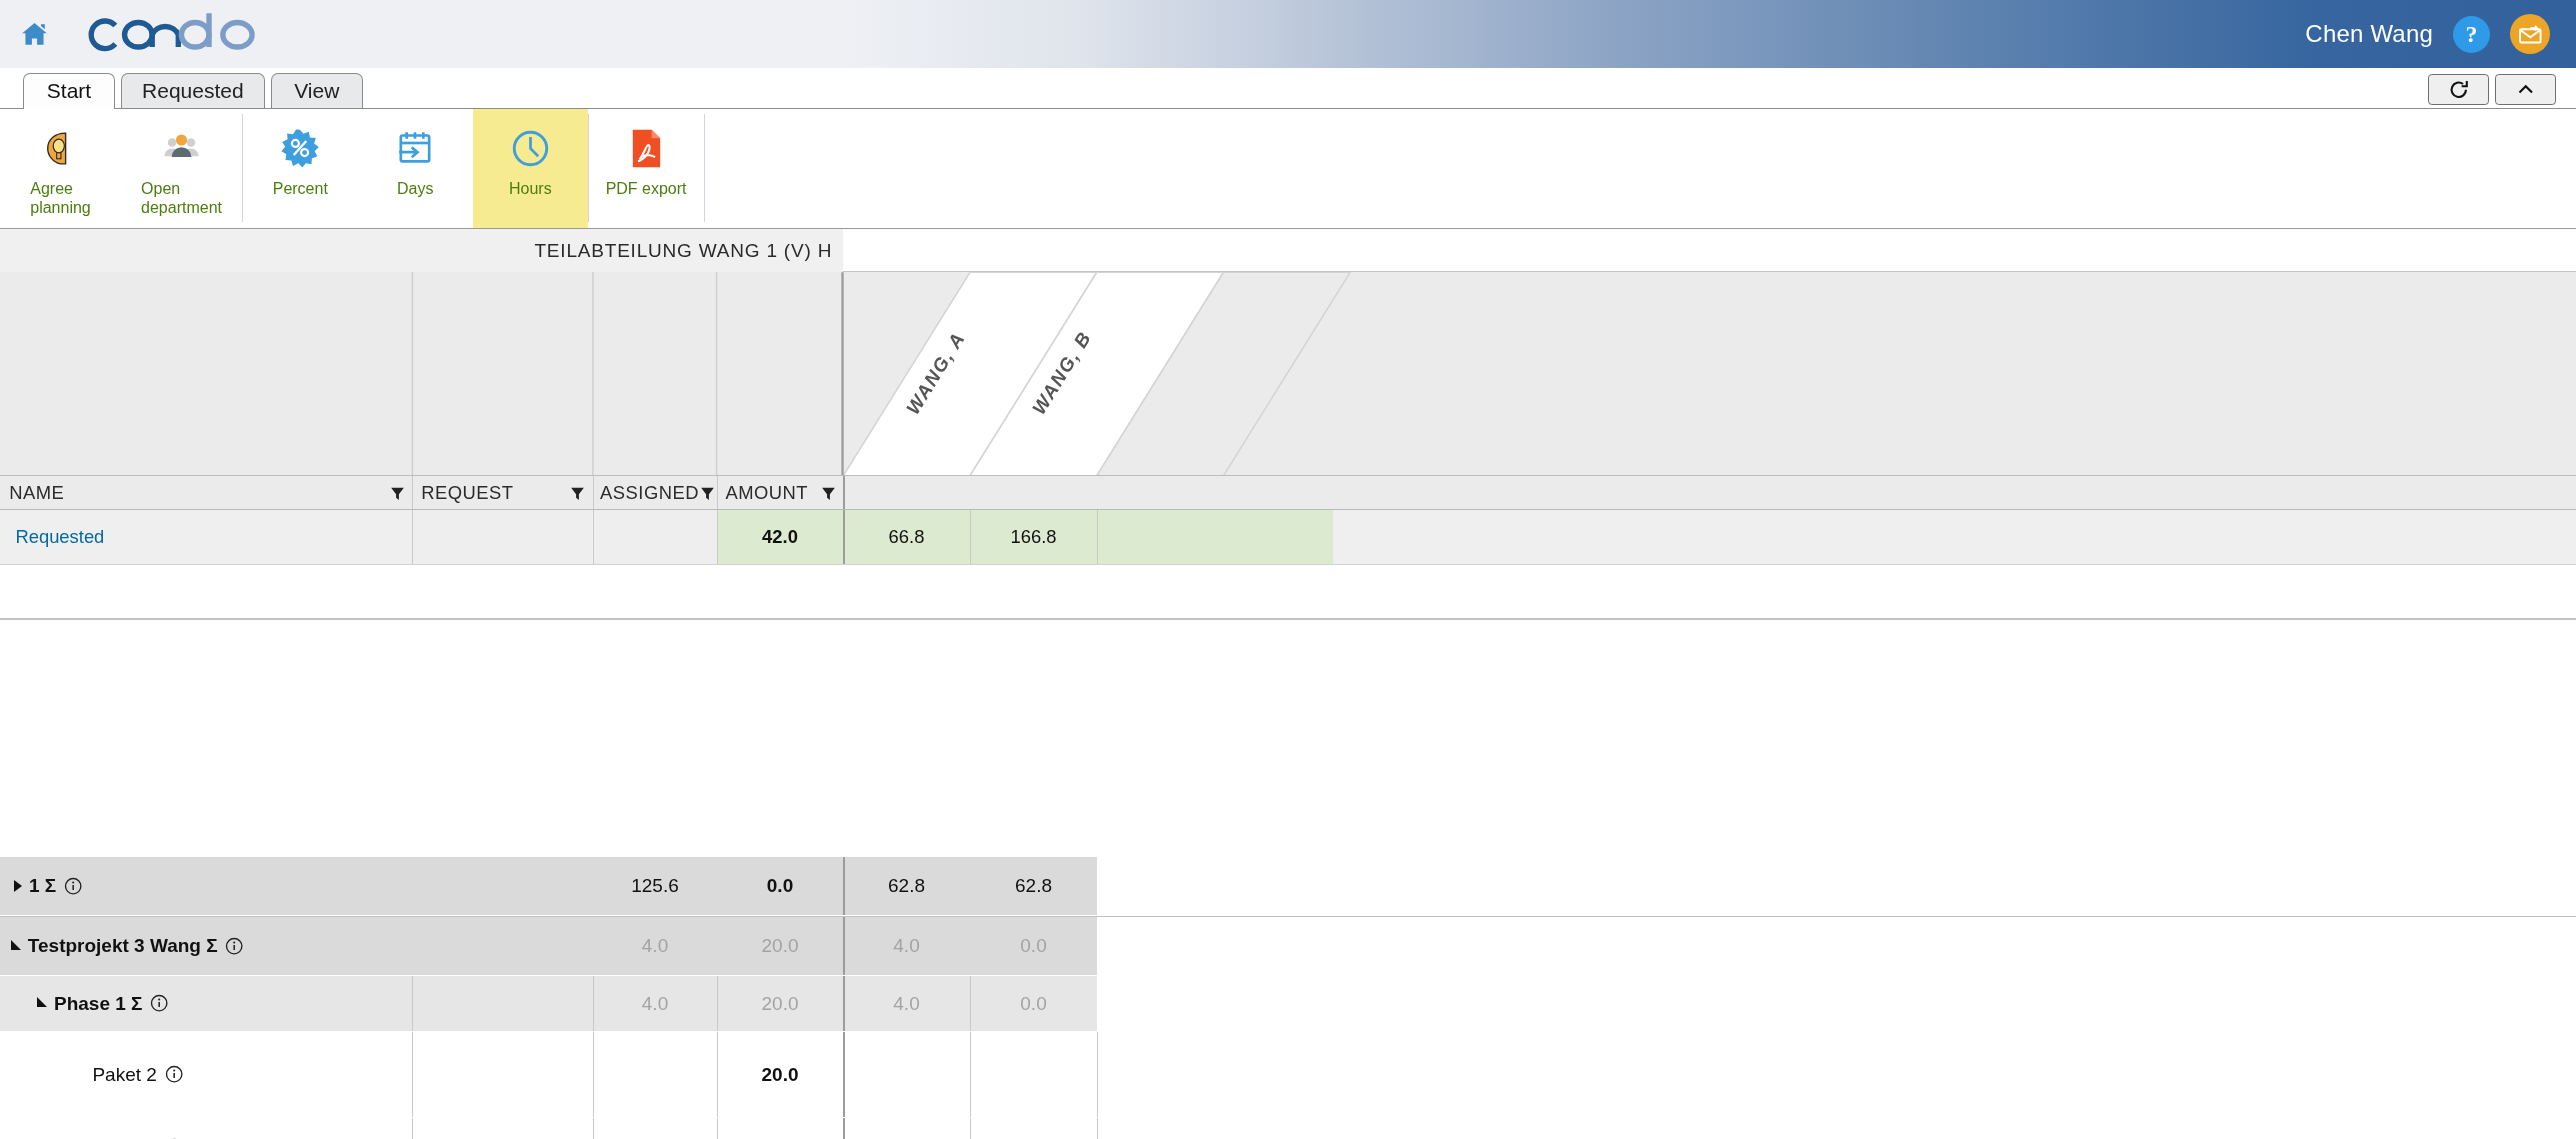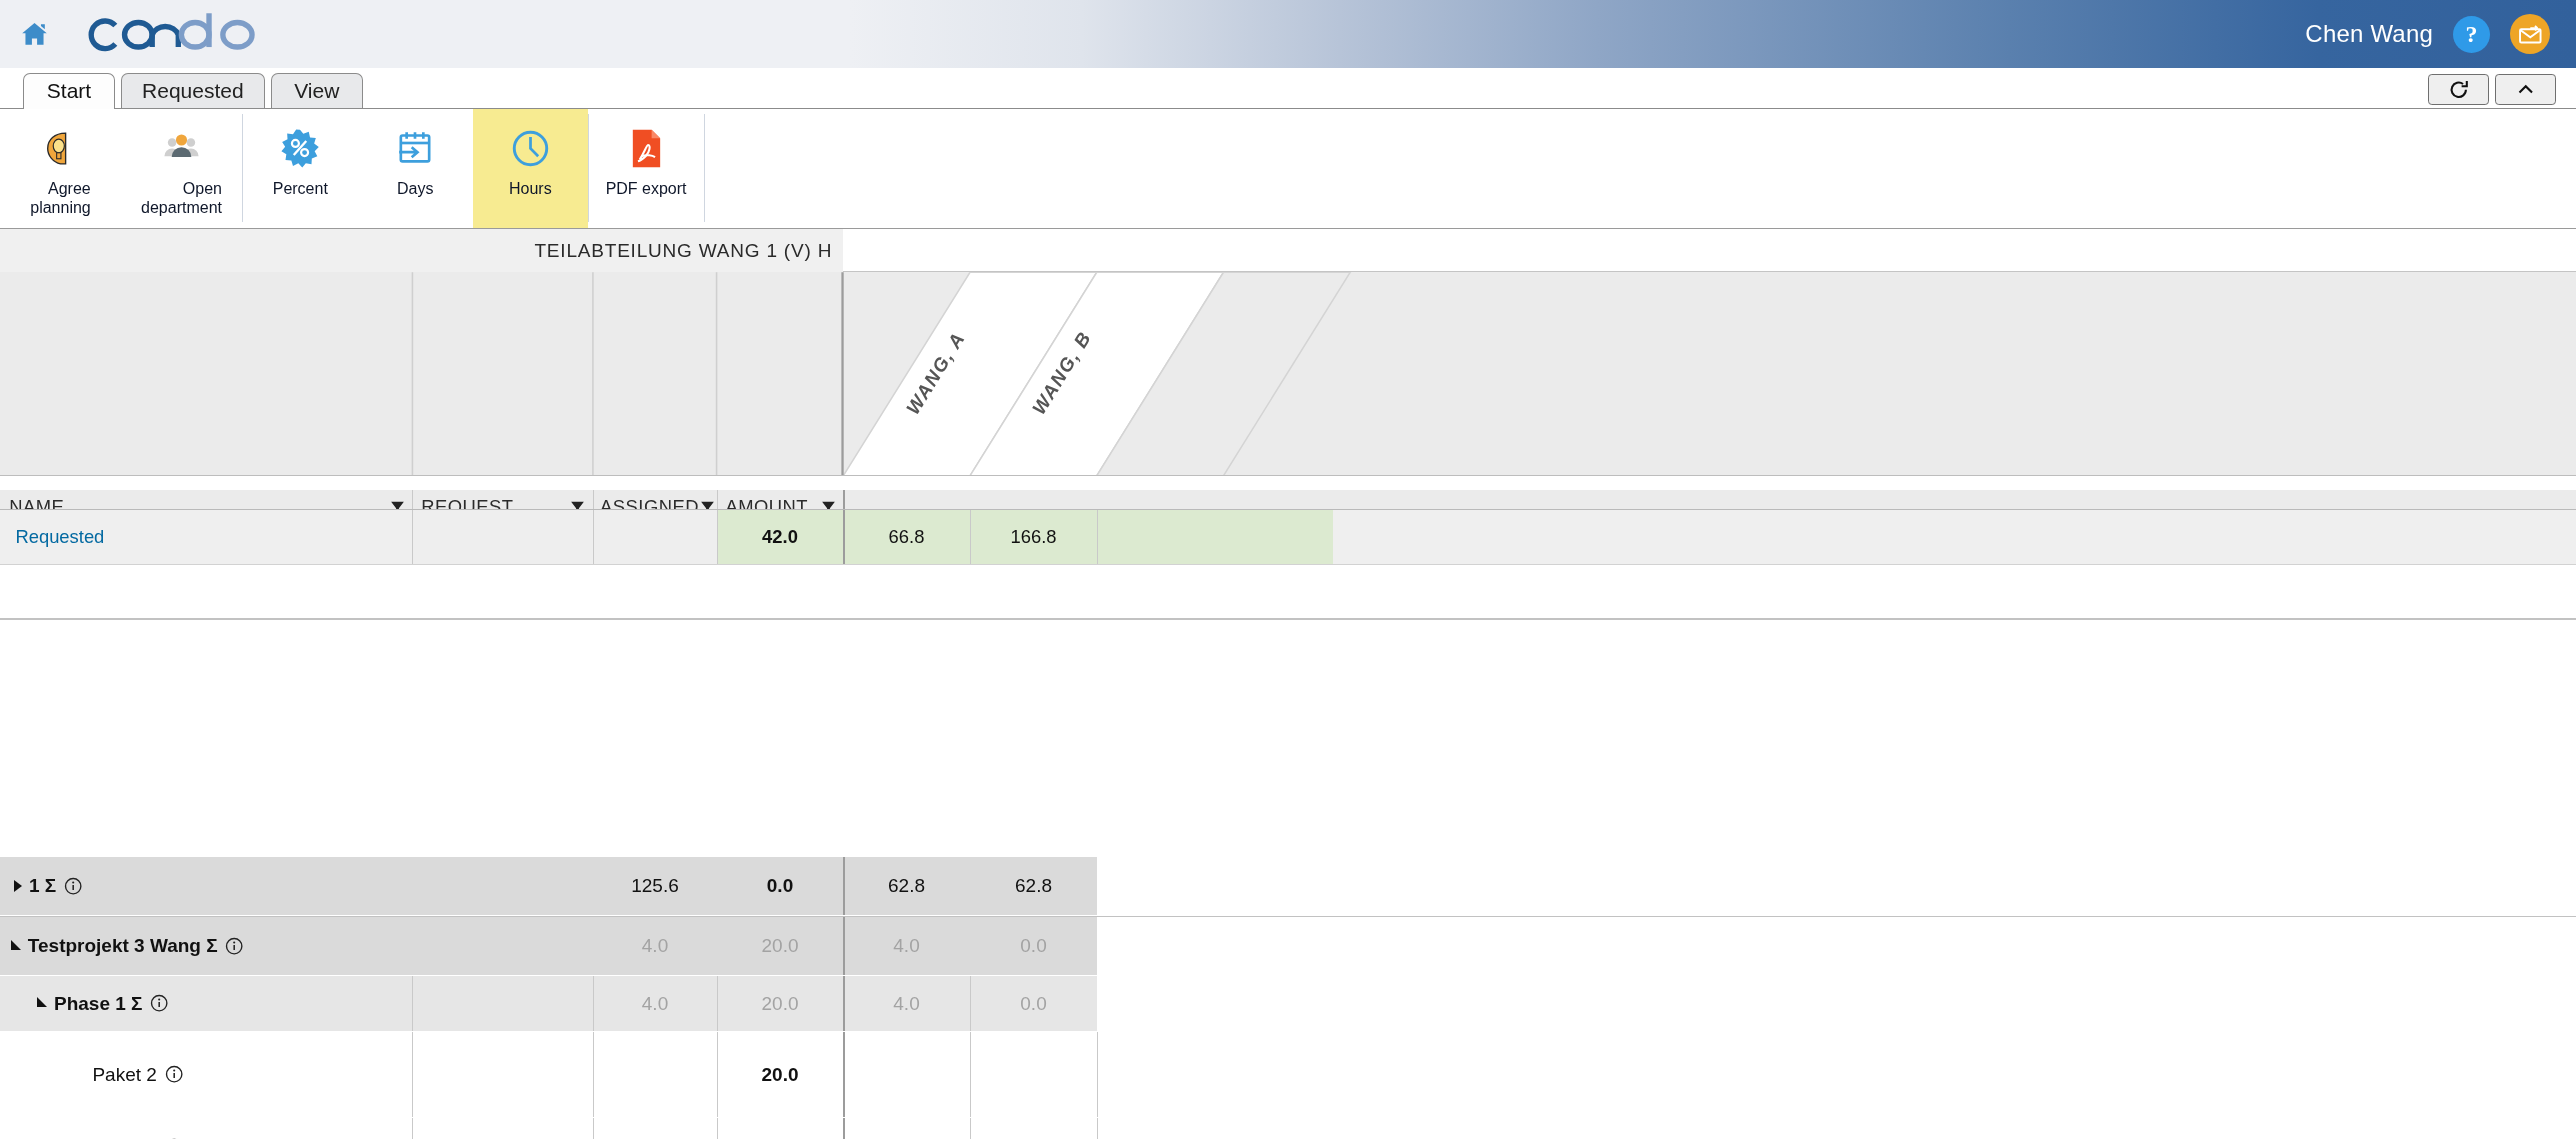--- a/index.html
+++ b/index.html
@@ -78,21 +78,21 @@
   .ribsep { width: 0.8px; background: #cfd6e0; margin: 4.6px 0 6.1px 0; }
   .ribbtn {
     width: 115px; display: flex; flex-direction: column;
     align-items: center; justify-content: flex-start;
     padding-top: 15.4px; cursor: pointer; background: transparent;
   }
   .ribbtn.wide { width: 121px; }
   .ribbtn.selected { background: #f7eb91; }
   .ribicon { height: 48px; display: flex; align-items: center; justify-content: center; }
   .riblabel {
-    margin-top: 7.7px; font-size: 16px; color: #0f172a; text-align: right;
+    margin-top: 7.7px; font-size: 16px; color: #4d7c0f; text-align: left;
     line-height: 1.18; white-space: pre-line;
   }
 
   
   .gridwrap { position: relative; width: 2576px; background: #fff; }
 
   
   .dept-band {
     position: absolute; left: 0; top: 0; width: 843px; height: 44px;
     background: #f0f0f0; border-bottom: 0.8px solid #c4c4c4;
@@ -111,21 +111,21 @@
   
   .hdrblock {
     position: absolute; left: 0; top: 43px; width: 2576px; height: 204px;
     background: #ebebeb; border-bottom: 0.8px solid #bdbdbd;
     overflow: hidden;
   }
   .hdr-diag-svg { position: absolute; left: 0; top: 0; }
 
   
   .colhdr {
-    position: absolute; left: 0; top: 261px; width: 2576px; height: 34px;
+    position: absolute; left: 0; top: 247px; width: 2576px; height: 34px;
     background: #ebebeb;
   }
   .colhdr-cell {
     position: absolute; top: 0; height: 34px;
     display: flex; align-items: center;
     font-size: 18.4px; letter-spacing: 0.5px; color: #2b2b2b;
     font-family: "Liberation Sans Narrow", "Liberation Sans", sans-serif;
     cursor: pointer;
   }
   .colhdr-cell .lbl { flex: 1; }

